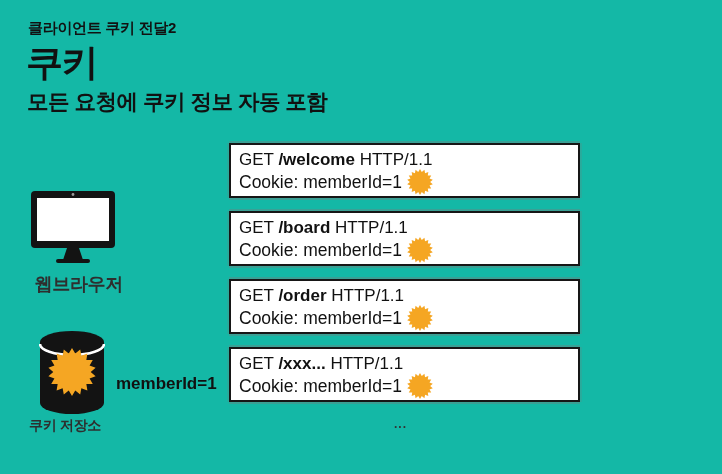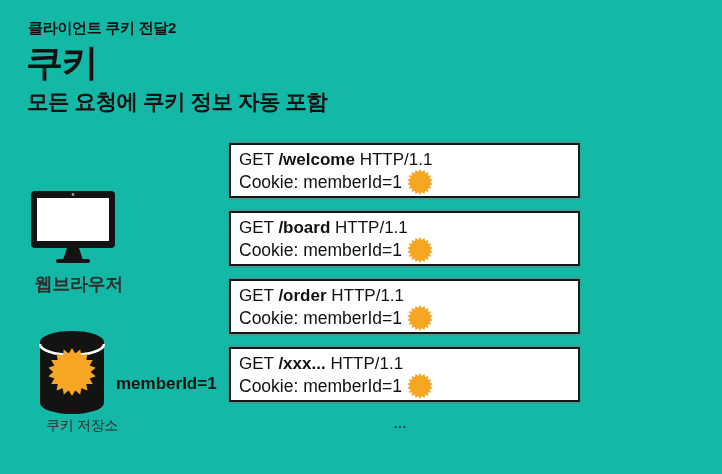--- a/index.html
+++ b/index.html
@@ -12,22 +12,22 @@
   .title{position:absolute;left:26px;top:38px;font-size:37px;font-weight:800;letter-spacing:-1.5px;}
   .subtitle{position:absolute;left:27px;top:87px;font-size:21.5px;font-weight:700;letter-spacing:-0.5px;}
   
   .monitor{position:absolute;left:30px;top:190px;width:86px;height:74px;}
   .browser-label{position:absolute;left:29px;top:272px;width:94px;text-align:right;
     font-size:18px;font-weight:700;color:#2e2e2e;letter-spacing:-0.3px;}
   .db{position:absolute;left:39px;top:330px;width:66px;height:86px;}
   .db svg.cyl{position:absolute;left:0;top:0;width:66px;height:86px;}
   .db .starburst{position:absolute;left:9px;top:18px;width:48px;height:48px;}
   .member-id{position:absolute;left:116px;top:374px;font-size:17px;font-weight:700;}
-  .storage-label{position:absolute;left:35px;top:417px;width:94px;text-align:center;
-    font-size:14px;font-weight:400;color:#2e2e2e;letter-spacing:-0.3px;}
+  .storage-label{position:absolute;left:18px;top:417px;width:94px;text-align:center;
+    font-size:14px;font-weight:700;color:#2e2e2e;letter-spacing:-0.3px;}
   
   .request-box{
     position:absolute;left:229px;width:351px;height:55px;box-sizing:border-box;
     background:#fff;border:2px solid #161616;padding:3px 8px 0 8px;
     box-shadow:0 -2px 0 rgba(120,120,120,.38),0 2px 0 rgba(120,120,120,.38),
                -2px 0 0 rgba(120,120,120,.2),2px 0 0 rgba(120,120,120,.2);
   }
   .rb1{top:143px;} .rb2{top:211px;} .rb3{top:279px;padding-left:8px;} .rb4{top:347px;}
   .req-line{font-size:17px;line-height:23px;white-space:nowrap;font-weight:400;}
   .req-line b{font-weight:700;}

